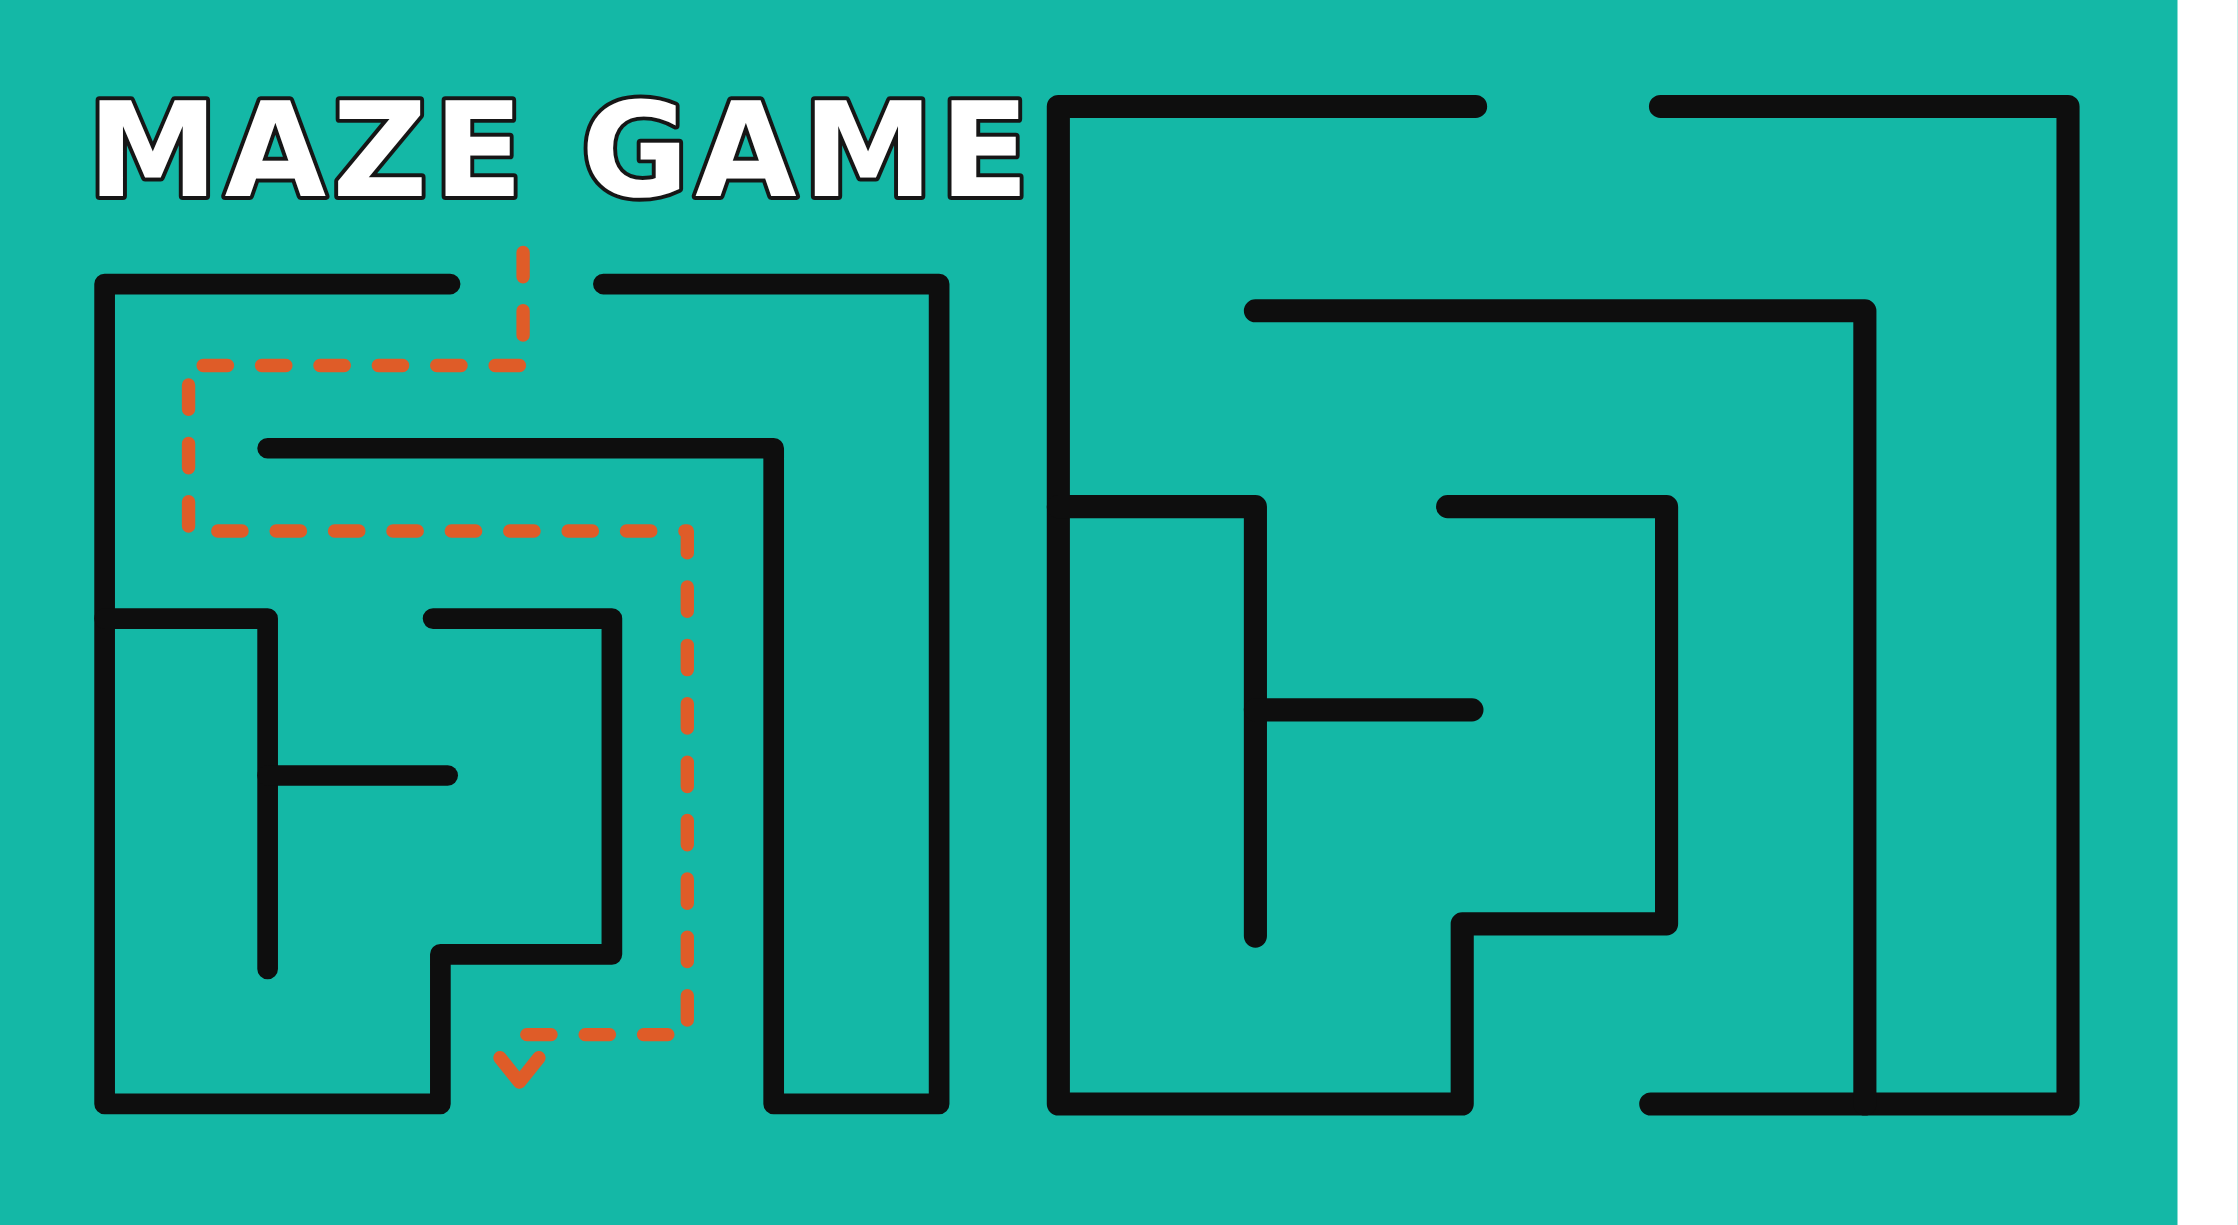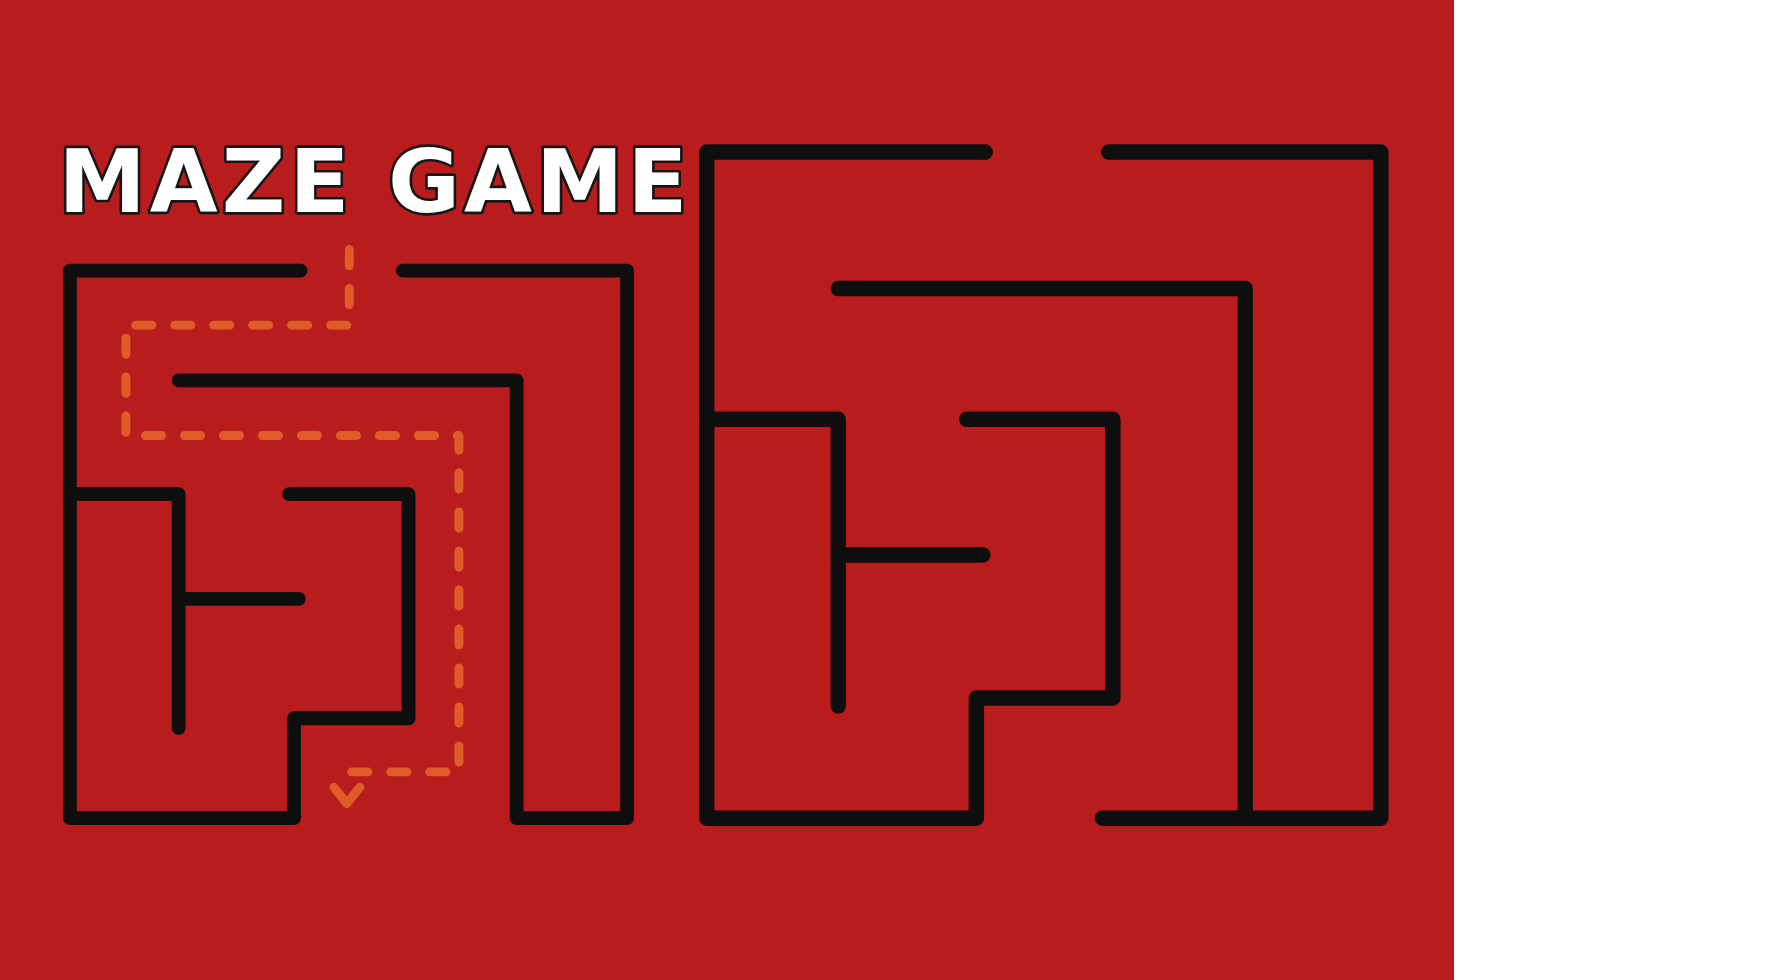--- a/index.html
+++ b/index.html
@@ -3,23 +3,23 @@
 <meta charset="utf-8">
 <style>
   html, body {
     margin: 0;
     padding: 0;
     background: #ffffff;
     font-family: "DejaVu Sans", sans-serif;
   }
   .canvas {
     position: relative;
-    width: 1454px;
+    width: 1742px;
     height: 980px;
-    background: #b91c1c;
+    background: #14b8a6;
     overflow: hidden;
   }
   svg.sheet {
     position: absolute;
     left: 0;
     top: 0;
     width: 100%;
     height: 100%;
     display: block;
   }

